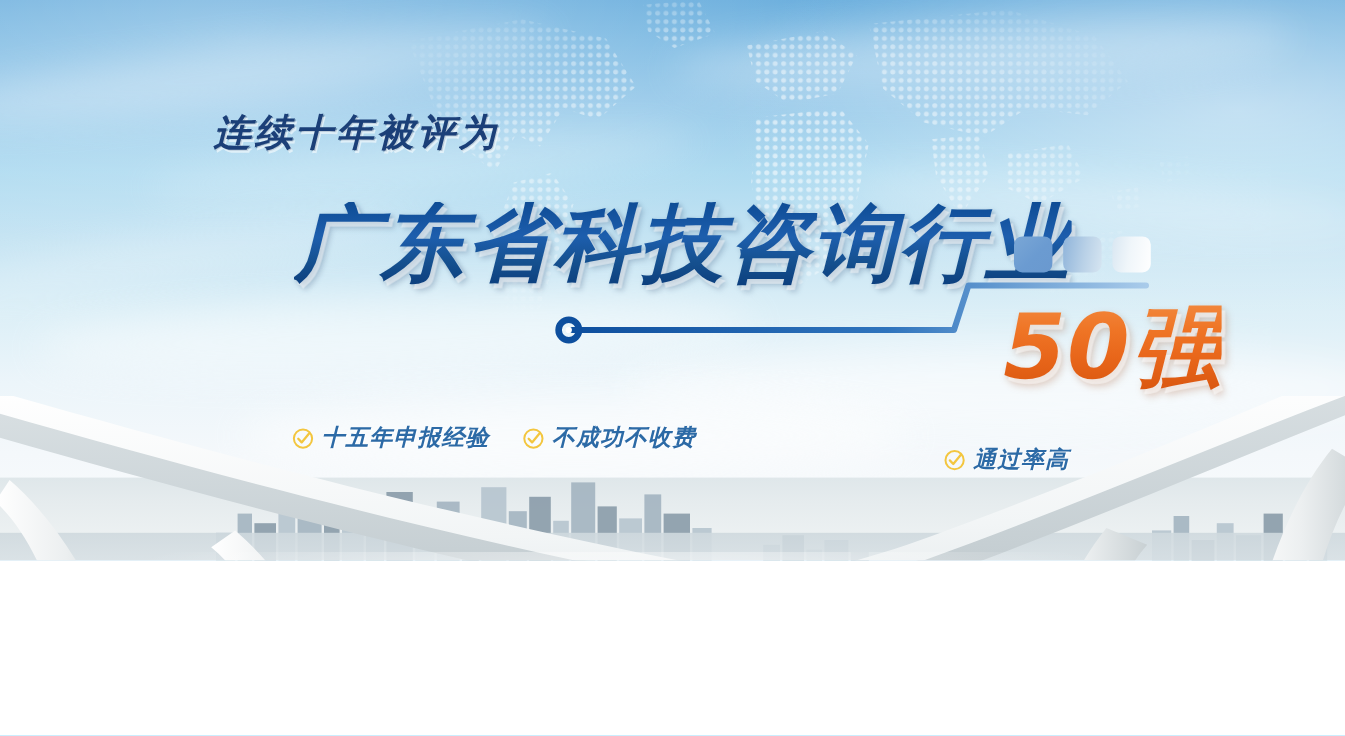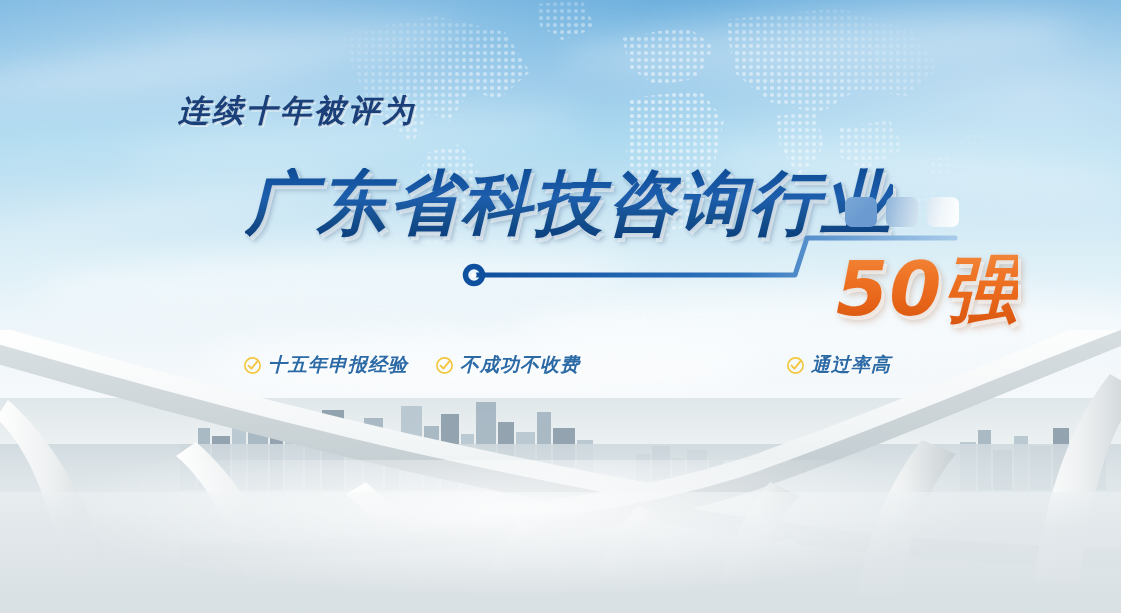--- a/index.html
+++ b/index.html
@@ -1,20 +1,20 @@
 <!DOCTYPE html>
 <html><head>
 <meta charset="utf-8">
 <style>
   html,body{margin:0;padding:0;background:#fff;}
   body{font-family:"DejaVu Sans","Liberation Sans",sans-serif;}
 
   #banner{
     position:relative;
-    width:1121px;height:613px;
+    width:1121px;height:467px;
     overflow:hidden;
     background:#7dd3fc;
   }
 
   
   .sky{
     position:absolute;left:0;top:0;width:1121px;height:420px;
     background:
       linear-gradient(180deg,
         #6aaedd 0%,
@@ -338,21 +338,21 @@
       <span class="chk">
         <svg viewBox="0 0 24 24" width="19" height="19" xmlns="http://www.w3.org/2000/svg">
           <circle cx="12" cy="12" r="9.6" fill="none" stroke="#f3c63f" stroke-width="2.1"></circle>
           <path d="M7 12.2 L10.6 16 L18.4 6.6" fill="none" stroke="#f3c63f" stroke-width="2.4" stroke-linecap="round" stroke-linejoin="round"></path>
         </svg>
       </span>
       <span class="lbl">不成功不收费</span>
     </div>
 
 
-    <div class="feat" style="left:543px;">
+    <div class="feat" style="left:543px;margin-top:18px;">
       <span class="chk">
         <svg viewBox="0 0 24 24" width="19" height="19" xmlns="http://www.w3.org/2000/svg">
           <circle cx="12" cy="12" r="9.6" fill="none" stroke="#f3c63f" stroke-width="2.1"></circle>
           <path d="M7 12.2 L10.6 16 L18.4 6.6" fill="none" stroke="#f3c63f" stroke-width="2.4" stroke-linecap="round" stroke-linejoin="round"></path>
         </svg>
       </span>
       <span class="lbl">通过率高</span>
     </div>
 
   </div>

